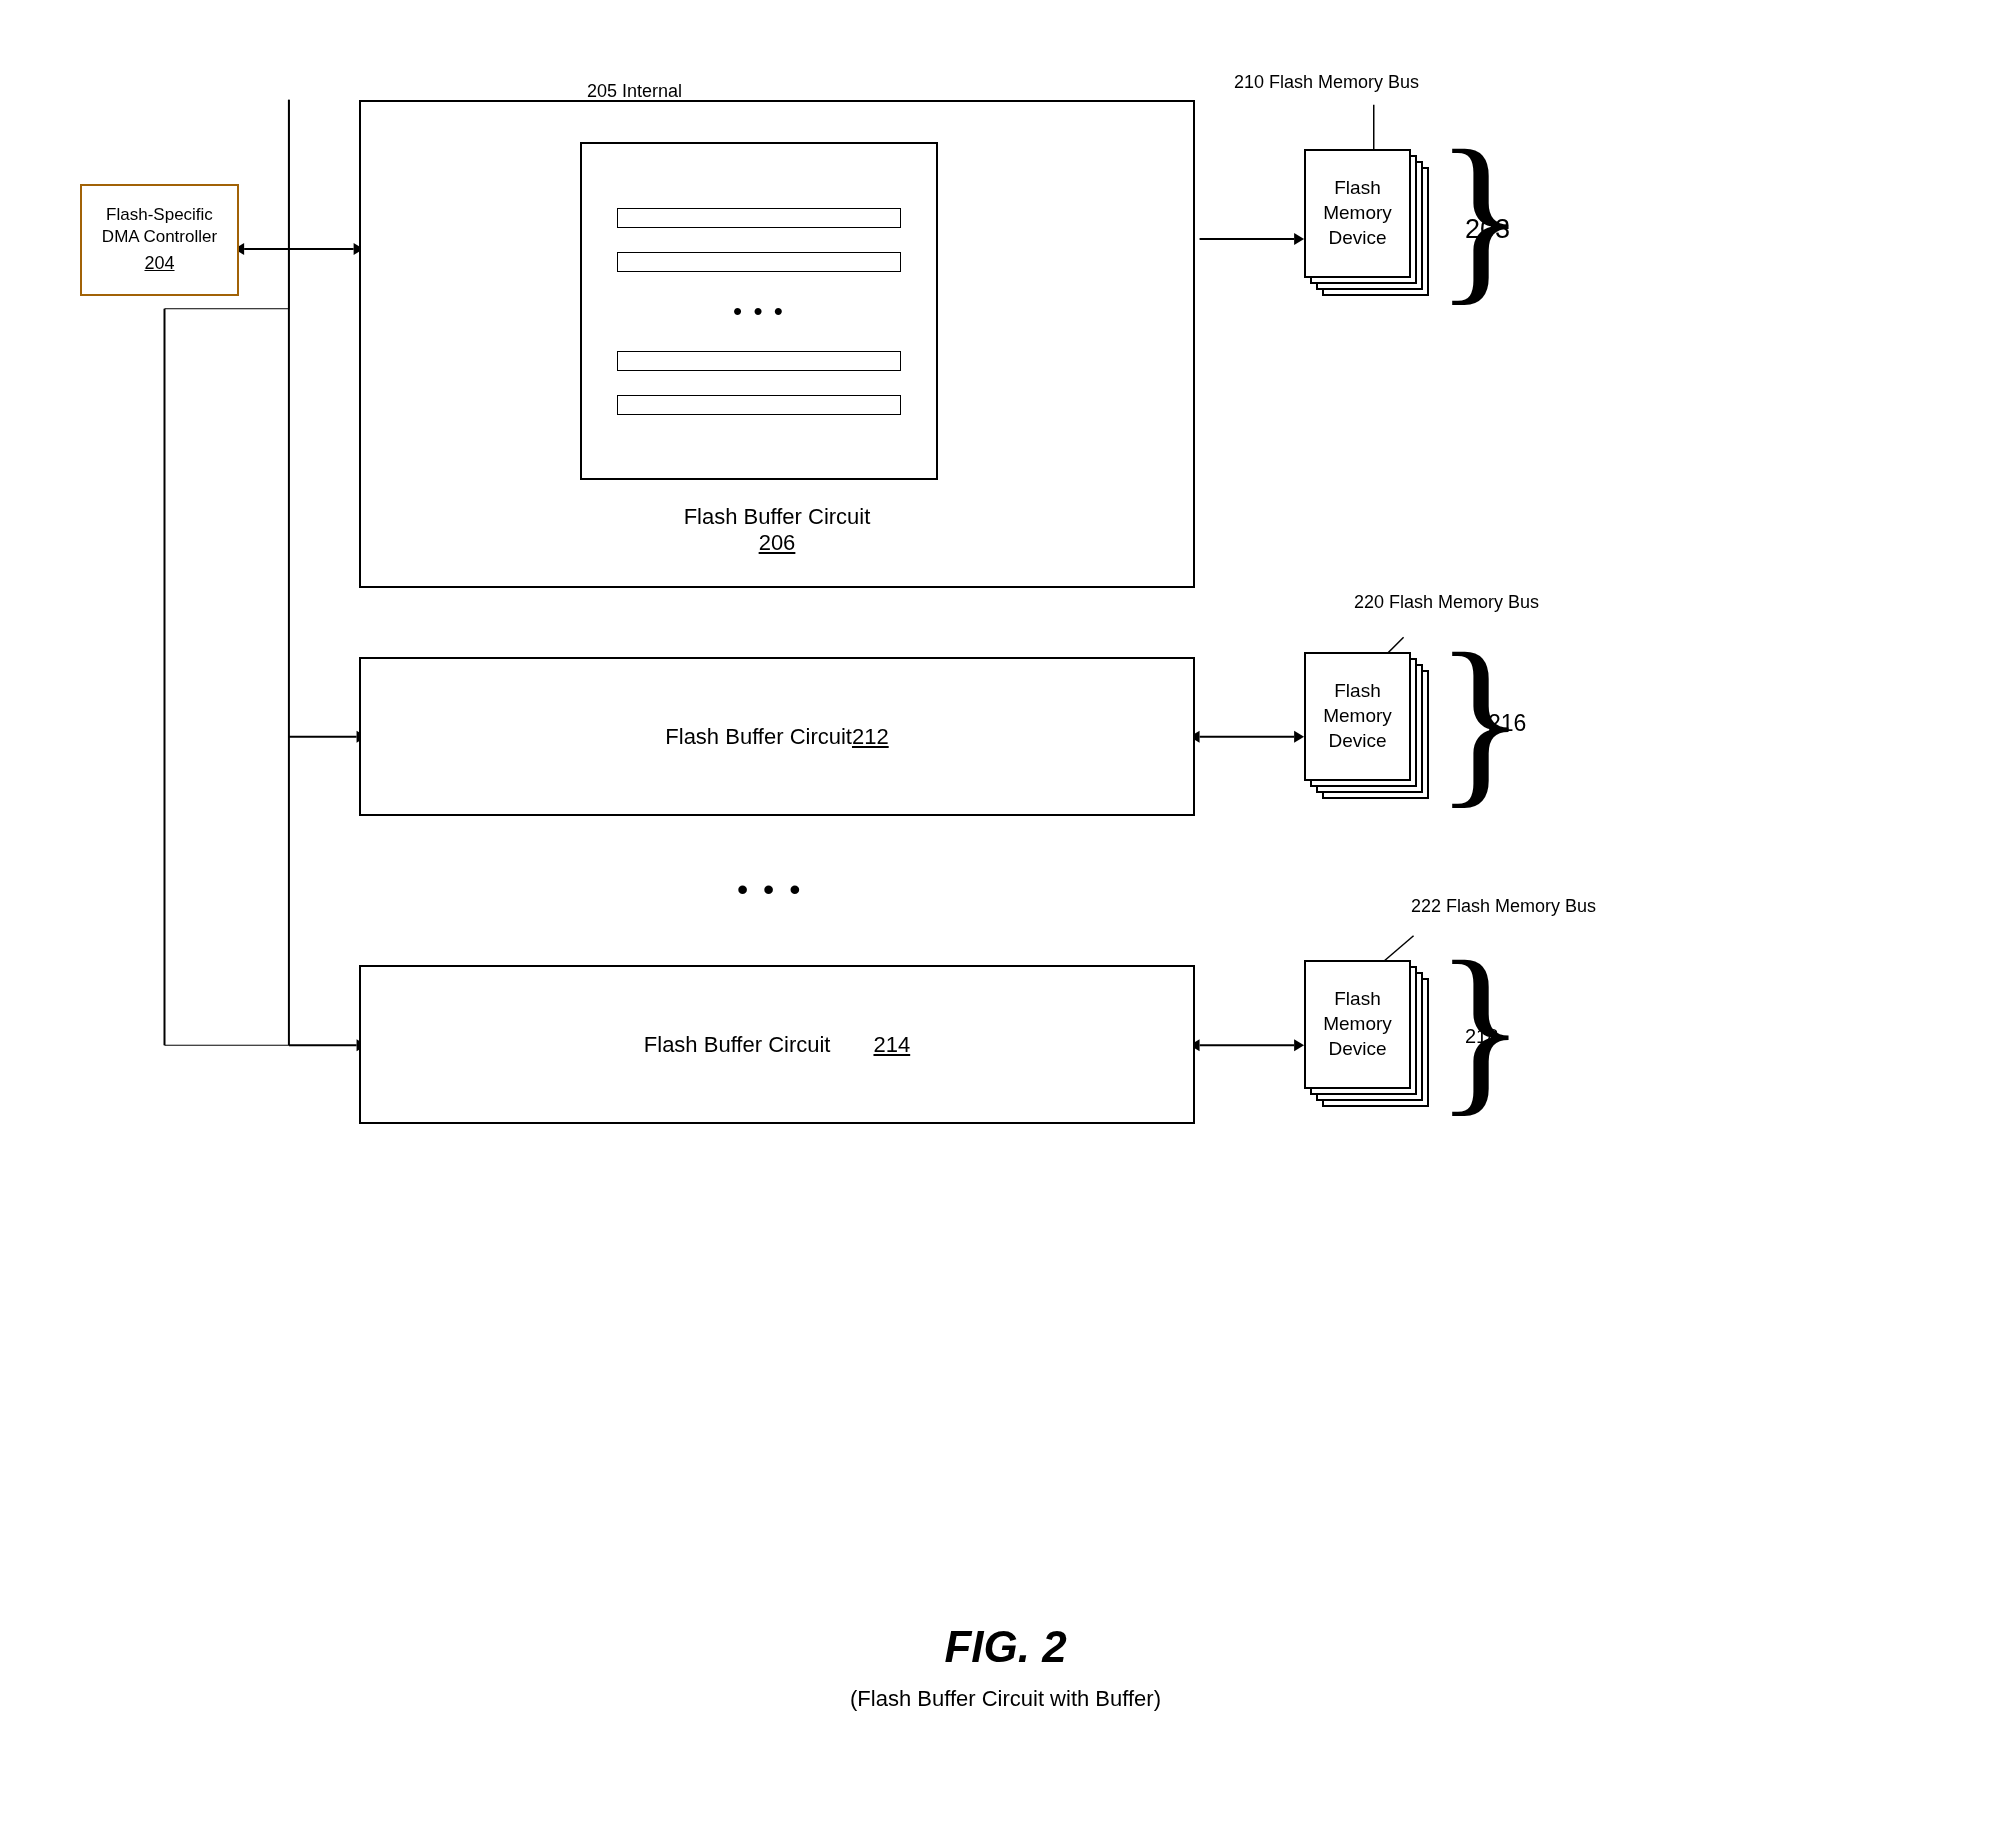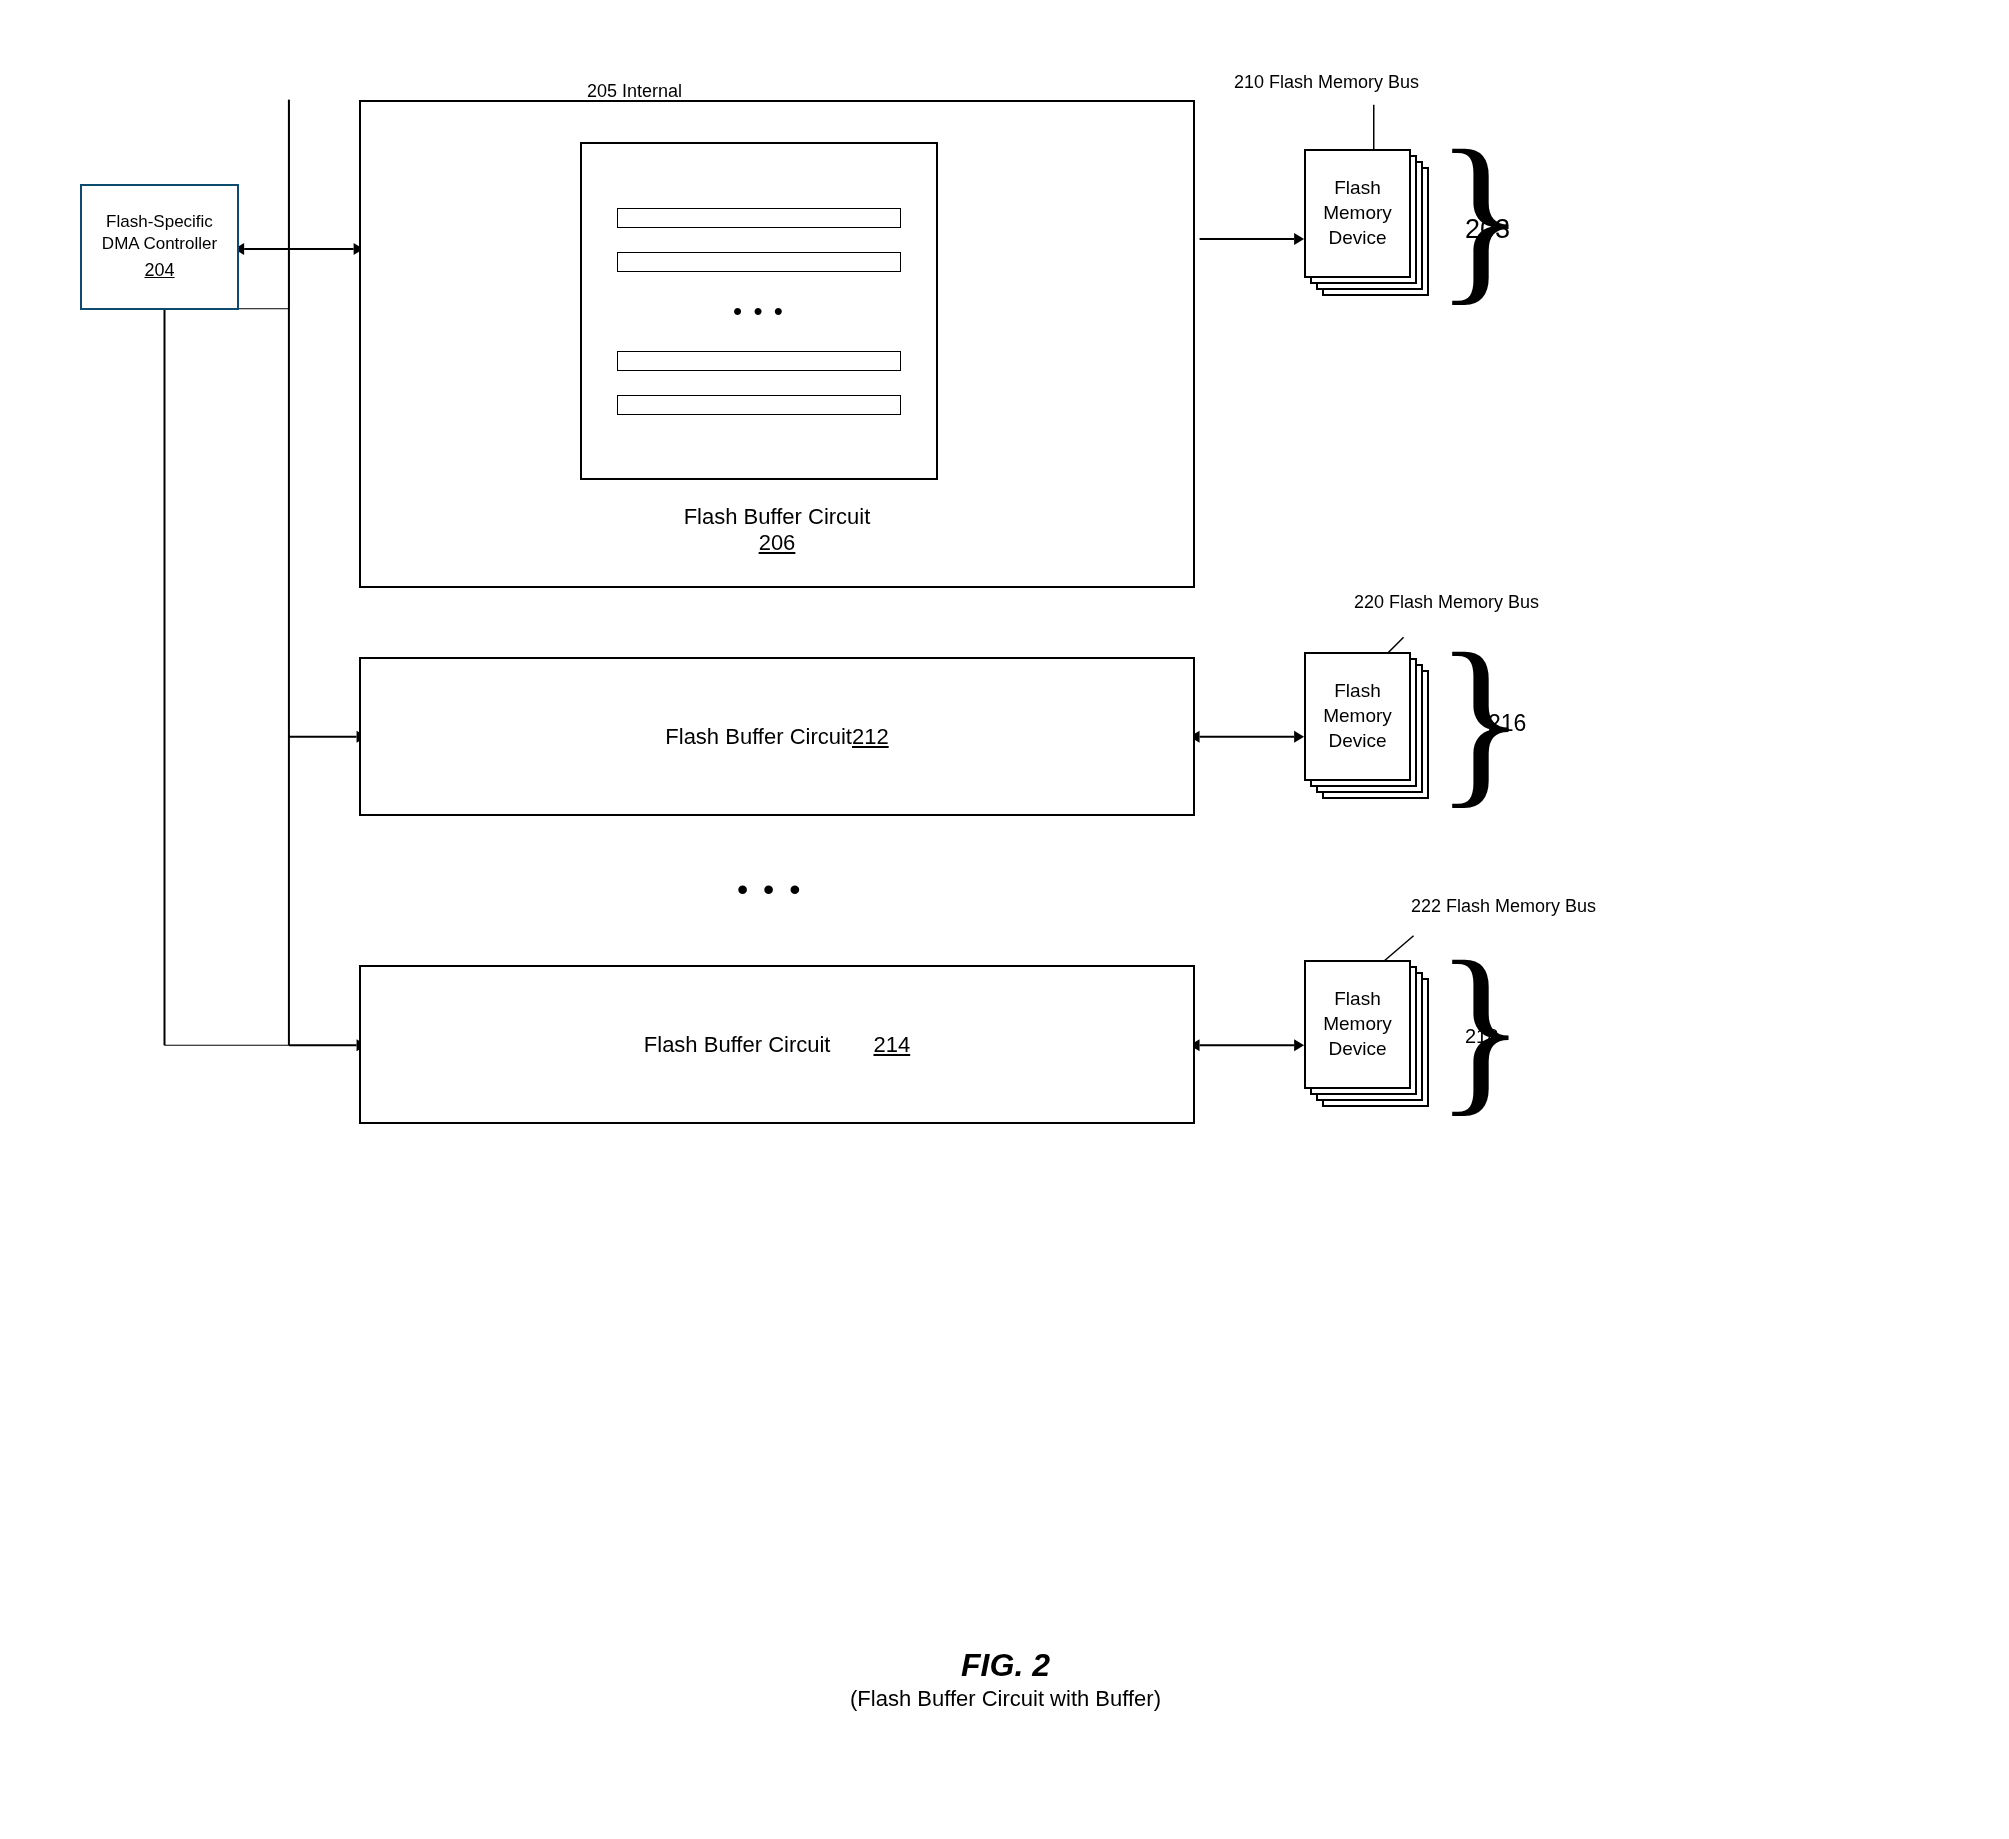--- a/index.html
+++ b/index.html
@@ -19,22 +19,22 @@
       width: 1891px;
       height: 1692px;
     }
 
     
     .dma-box {
       position: absolute;
       left: 20px;
       top: 139px;
       width: 159px;
-      height: 126px;
-      border: 2px solid #0c4a6e;
+      height: 112px;
+      border: 2px solid #a16207;
       display: flex;
       flex-direction: column;
       align-items: center;
       justify-content: center;
       text-align: center;
       font-size: 18px;
       line-height: 1.3;
       background: #fff;
     }
 
@@ -175,24 +175,24 @@
     .arrows-svg {
       position: absolute;
       top: 0;
       left: 0;
       width: 100%;
       height: 100%;
       pointer-events: none;
     }
 
     .fig-title {
-      font-size: 32px;
+      font-size: 44px;
       font-weight: bold;
       font-style: italic;
-      margin-bottom: 2px;
+      margin-bottom: 14px;
     }
 
     .fig-subtitle {
       font-size: 22px;
     }
 
     .underline {
       text-decoration: underline;
     }
   </style>

